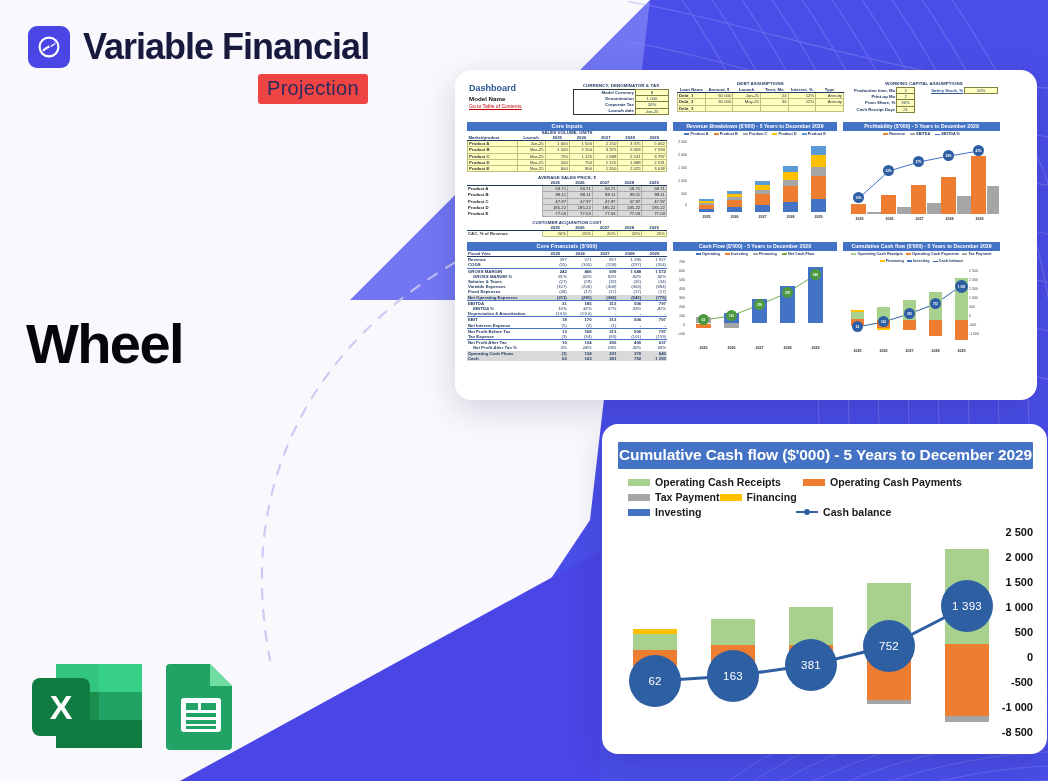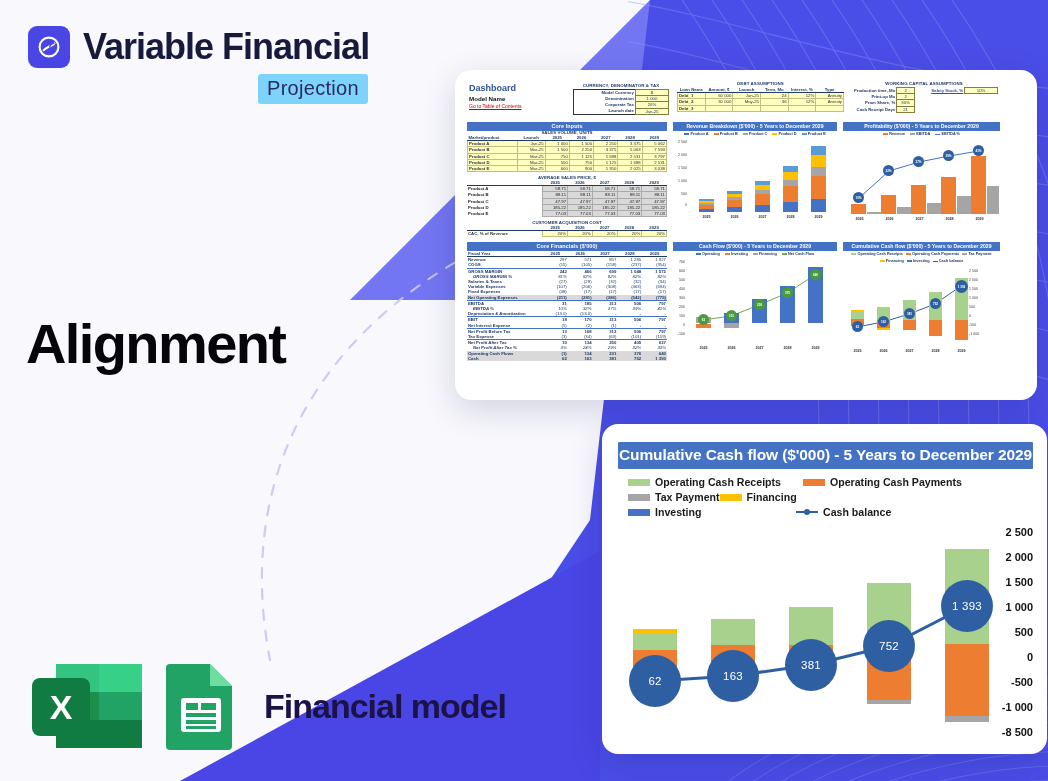--- a/index.html
+++ b/index.html
@@ -21,21 +21,21 @@
   .mesh2{position:absolute;bottom:-60px;right:-30px;width:420px;height:340px;opacity:.45;}
   .dash-arc{position:absolute;left:150px;top:190px;width:470px;height:500px;opacity:.9;}
 
   
   .brand{position:absolute;left:28px;top:26px;display:flex;align-items:center;gap:13px;}
   .brand-mark{width:42px;height:42px;border-radius:9px;background:#4a46e6;
       display:flex;align-items:center;justify-content:center;flex:0 0 auto;}
   .brand-title{font-size:36px;font-weight:700;color:#181a3d;letter-spacing:-1px;
       line-height:1;white-space:nowrap;}
   .brand-sub-wrap{position:absolute;left:258px;top:74px;}
-  .brand-sub{display:inline-block;background:#7dd3fc;color:#2a2a5c;font-size:20px;
+  .brand-sub{display:inline-block;background:#ef4444;color:#2a2a5c;font-size:20px;
       padding:3px 9px 4px;border-radius:3px;letter-spacing:.3px;}
 
   
   .headline{position:absolute;left:26px;top:312px;font-size:56px;font-weight:700;
       color:#05050a;line-height:1.13;letter-spacing:-1.6px;}
 
   
   .footer{position:absolute;left:30px;top:662px;display:flex;align-items:center;gap:18px;}
   .footer-label{font-size:34px;font-weight:700;color:#1b1246;letter-spacing:-1px;margin-left:8px;}
 
@@ -174,21 +174,21 @@
         <path d="M18.4 9.4 C 15.6 9.4, 13.6 11.6, 13.6 13.6" fill="none" stroke="#4a46e6" stroke-width="1.3"></path>
       </svg>
     </div>
     <div class="brand-title">Variable Financial</div>
   </div>
   <div class="brand-sub-wrap">
     <span class="brand-sub">Projection</span>
   </div>
 
   <div class="headline">
-    <div>Alignment</div>
+    <div>Wheel</div>
   </div>
 
   <div class="footer">
     <svg width="116" height="88" viewBox="0 0 116 88">
       <rect x="26" y="2" width="86" height="84" rx="4" fill="#21a366"></rect>
       <rect x="26" y="2" width="43" height="28" fill="#33c481"></rect>
       <rect x="69" y="2" width="43" height="28" fill="#36d186"></rect>
       <rect x="69" y="30" width="43" height="28" fill="#21a366"></rect>
       <rect x="26" y="58" width="86" height="28" fill="#107c41"></rect>
       <rect x="26" y="30" width="43" height="28" fill="#1c8f4d"></rect>
@@ -198,21 +198,20 @@
     <svg width="74" height="88" viewBox="0 0 74 88">
       <path d="M6 2 h40 l22 22 v60 a4 4 0 0 1 -4 4 H6 a4 4 0 0 1 -4 -4 V6 a4 4 0 0 1 4 -4 z" fill="#21a366"></path>
       <path d="M46 2 l22 22 H46 z" fill="#6fdda0"></path>
       <rect x="17" y="36" width="40" height="34" rx="3" fill="#fff"></rect>
       <rect x="22" y="41" width="12" height="7" fill="#21a366"></rect>
       <rect x="37" y="41" width="15" height="7" fill="#21a366"></rect>
       <rect x="22" y="51" width="30" height="4" fill="#21a366"></rect>
       <rect x="22" y="58" width="30" height="4" fill="#21a366"></rect>
       <rect x="22" y="64" width="30" height="3" fill="#21a366"></rect>
     </svg>
-    <div class="footer-label">Financial model</div>
   </div>
 
   <div class="card card-dash">
     <div class="ss">
 
       <div style="position:absolute;left:14px;top:14px;">
         <div class="dash-h1">Dashboard</div>
         <div class="dash-h2">Model Name</div>
         <div class="dash-link">Go to Table of Contents</div>
       </div>

